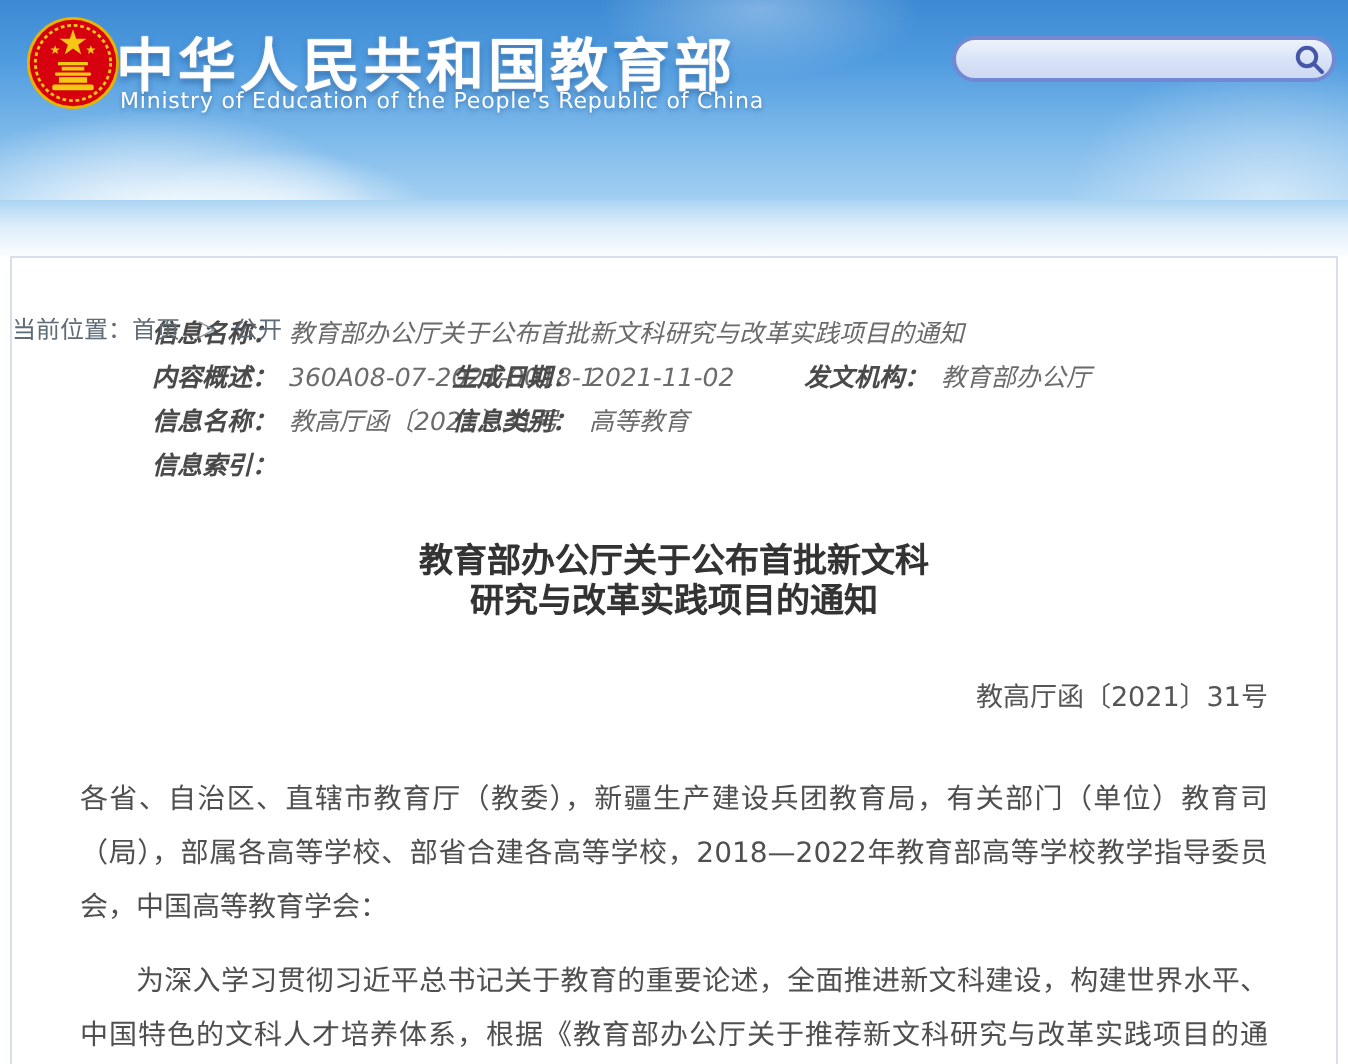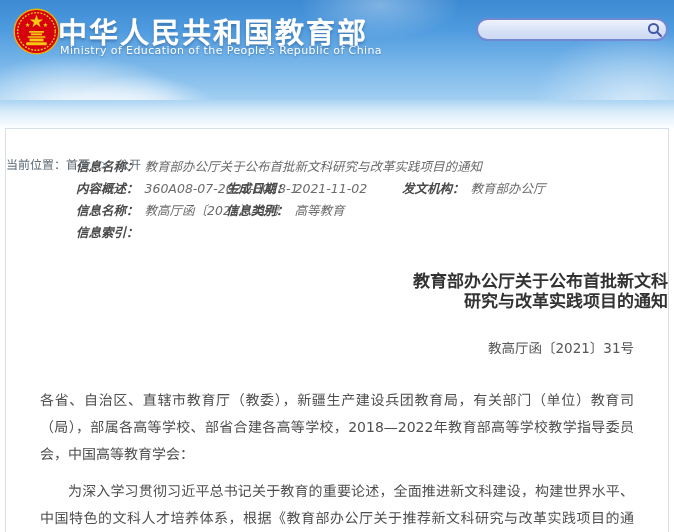--- a/index.html
+++ b/index.html
@@ -67,21 +67,21 @@
 
   .info-block { padding:27px 34px 0 70px; font-size:12.5px; line-height:22px;font-style:italic; }
   .info-row { display:flex; white-space:nowrap; }
   .info-label { font-weight:bold; color:#4a4a4a; margin-right:6px; }
   .info-value { color:#6b6b6b; }
   .cell { display:flex; }
   .cell.c-w1 { width:150px; }
   .cell.c-w2 { width:176px; }
 
   .doc-title {
-    margin-top:27px; text-align:right; font-size:17px; font-weight:bold;
+    margin-top:27px; text-align:center; font-size:17px; font-weight:bold;
     color:#333; line-height:20px;
   }
   .doc-number {
     margin-top:26px; padding-right:34px; text-align:right;
     font-size:13.5px; color:#555;
   }
   .doc-body {
     margin-top:30px; padding:0 34px; font-size:14px; line-height:27px;
     color:#4f4f4f; text-align:justify;
   }

